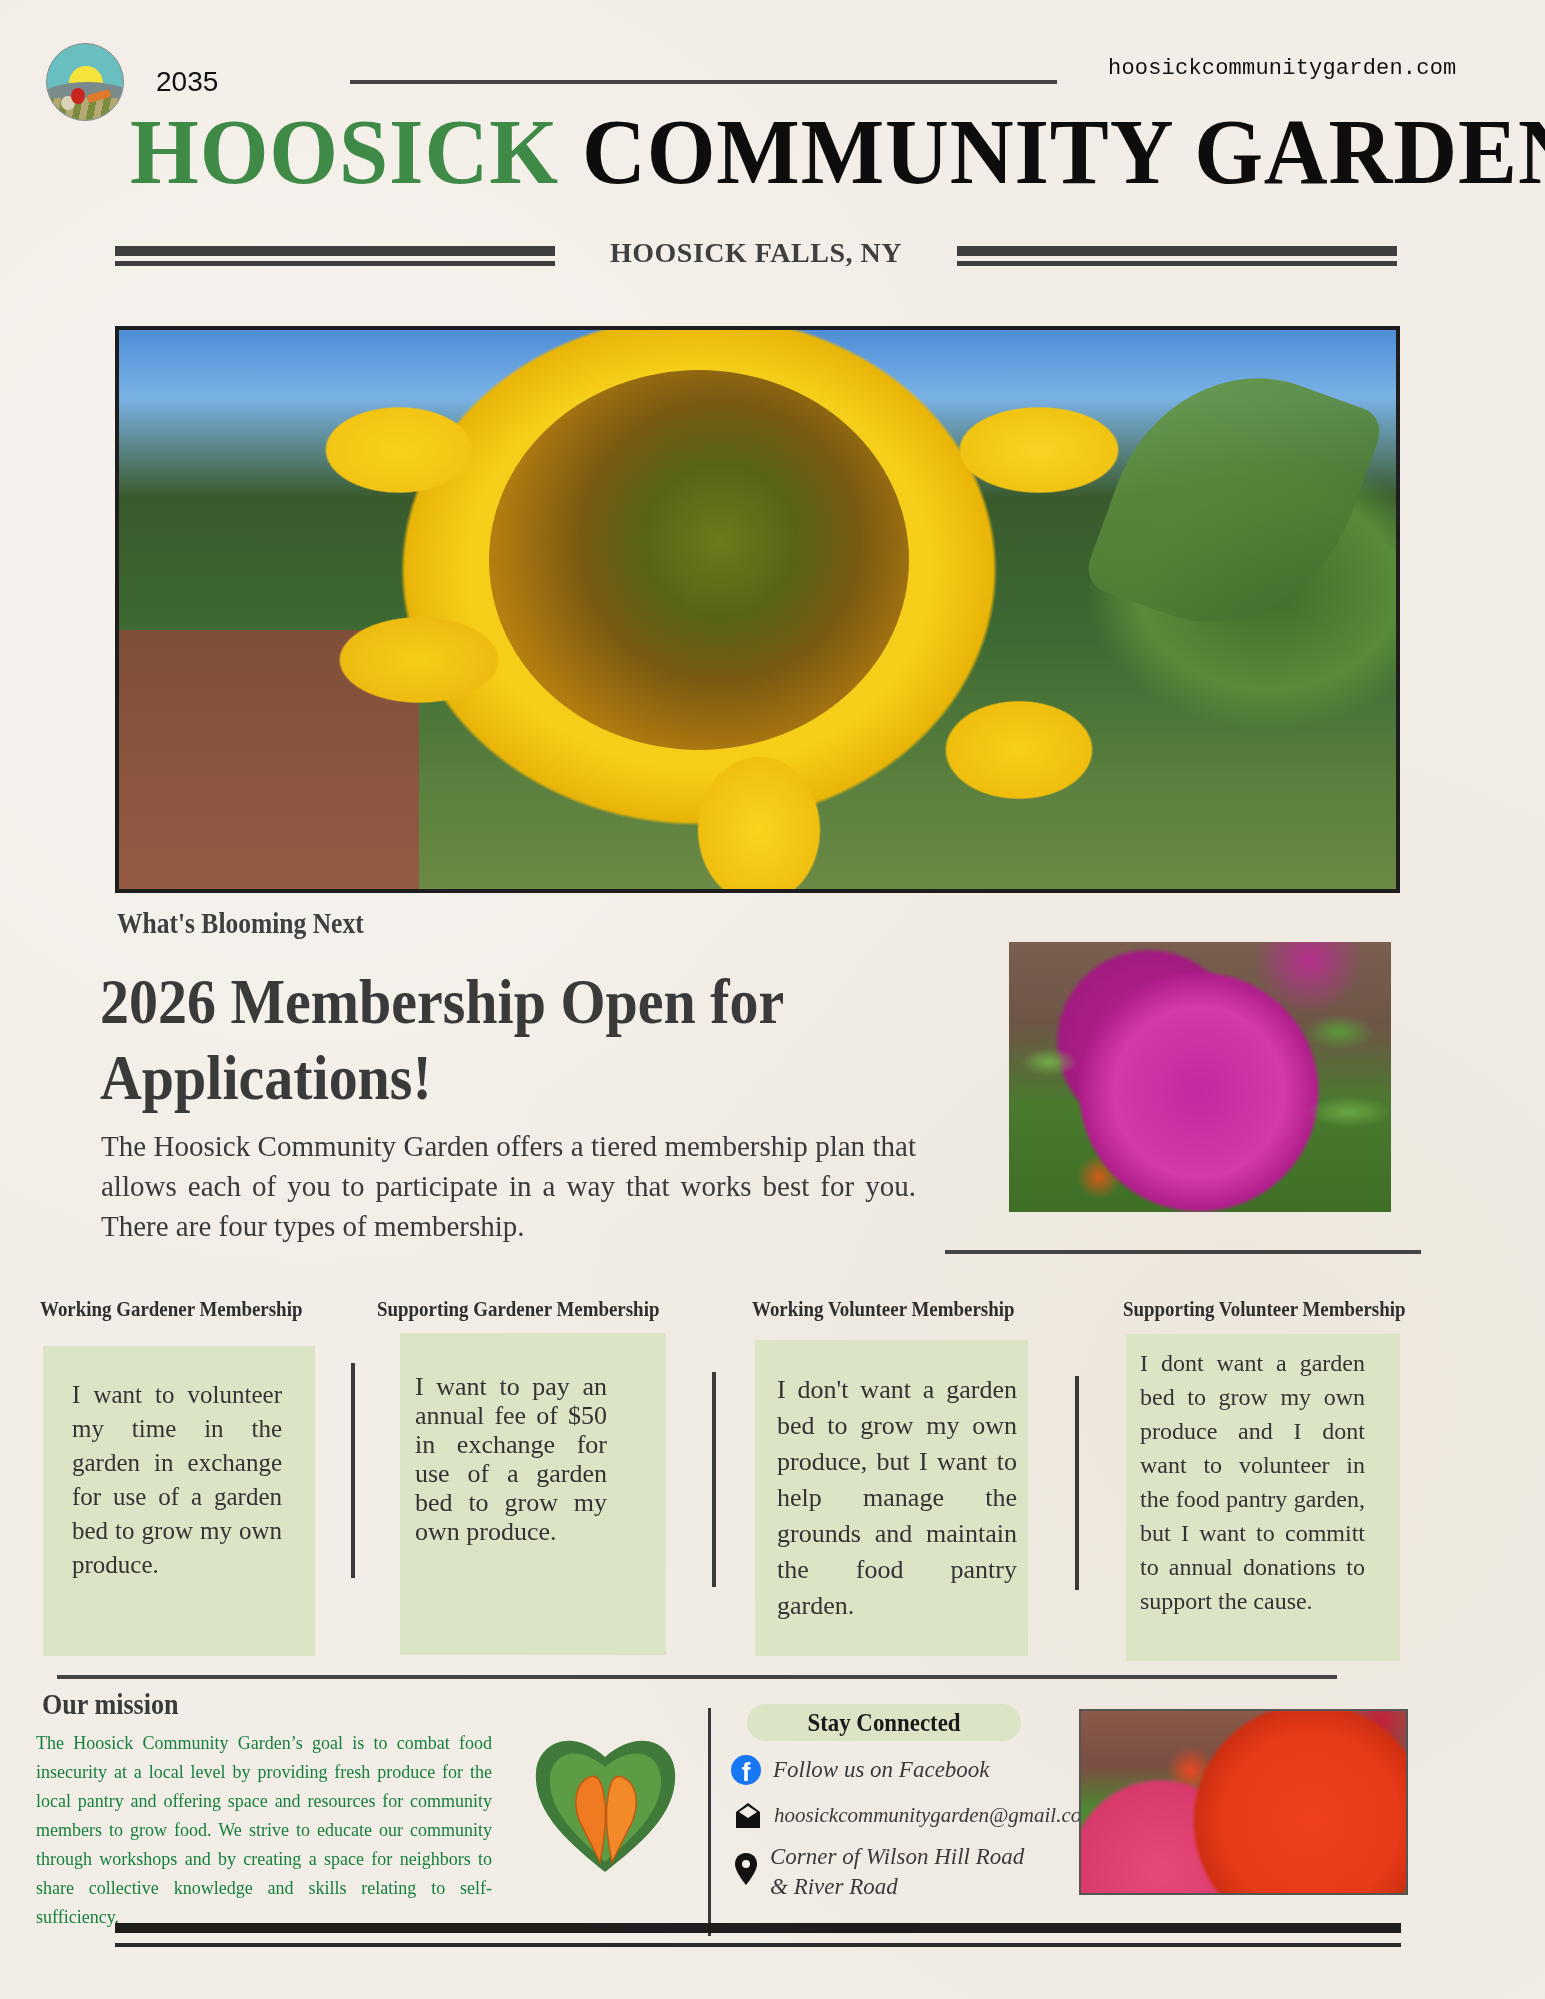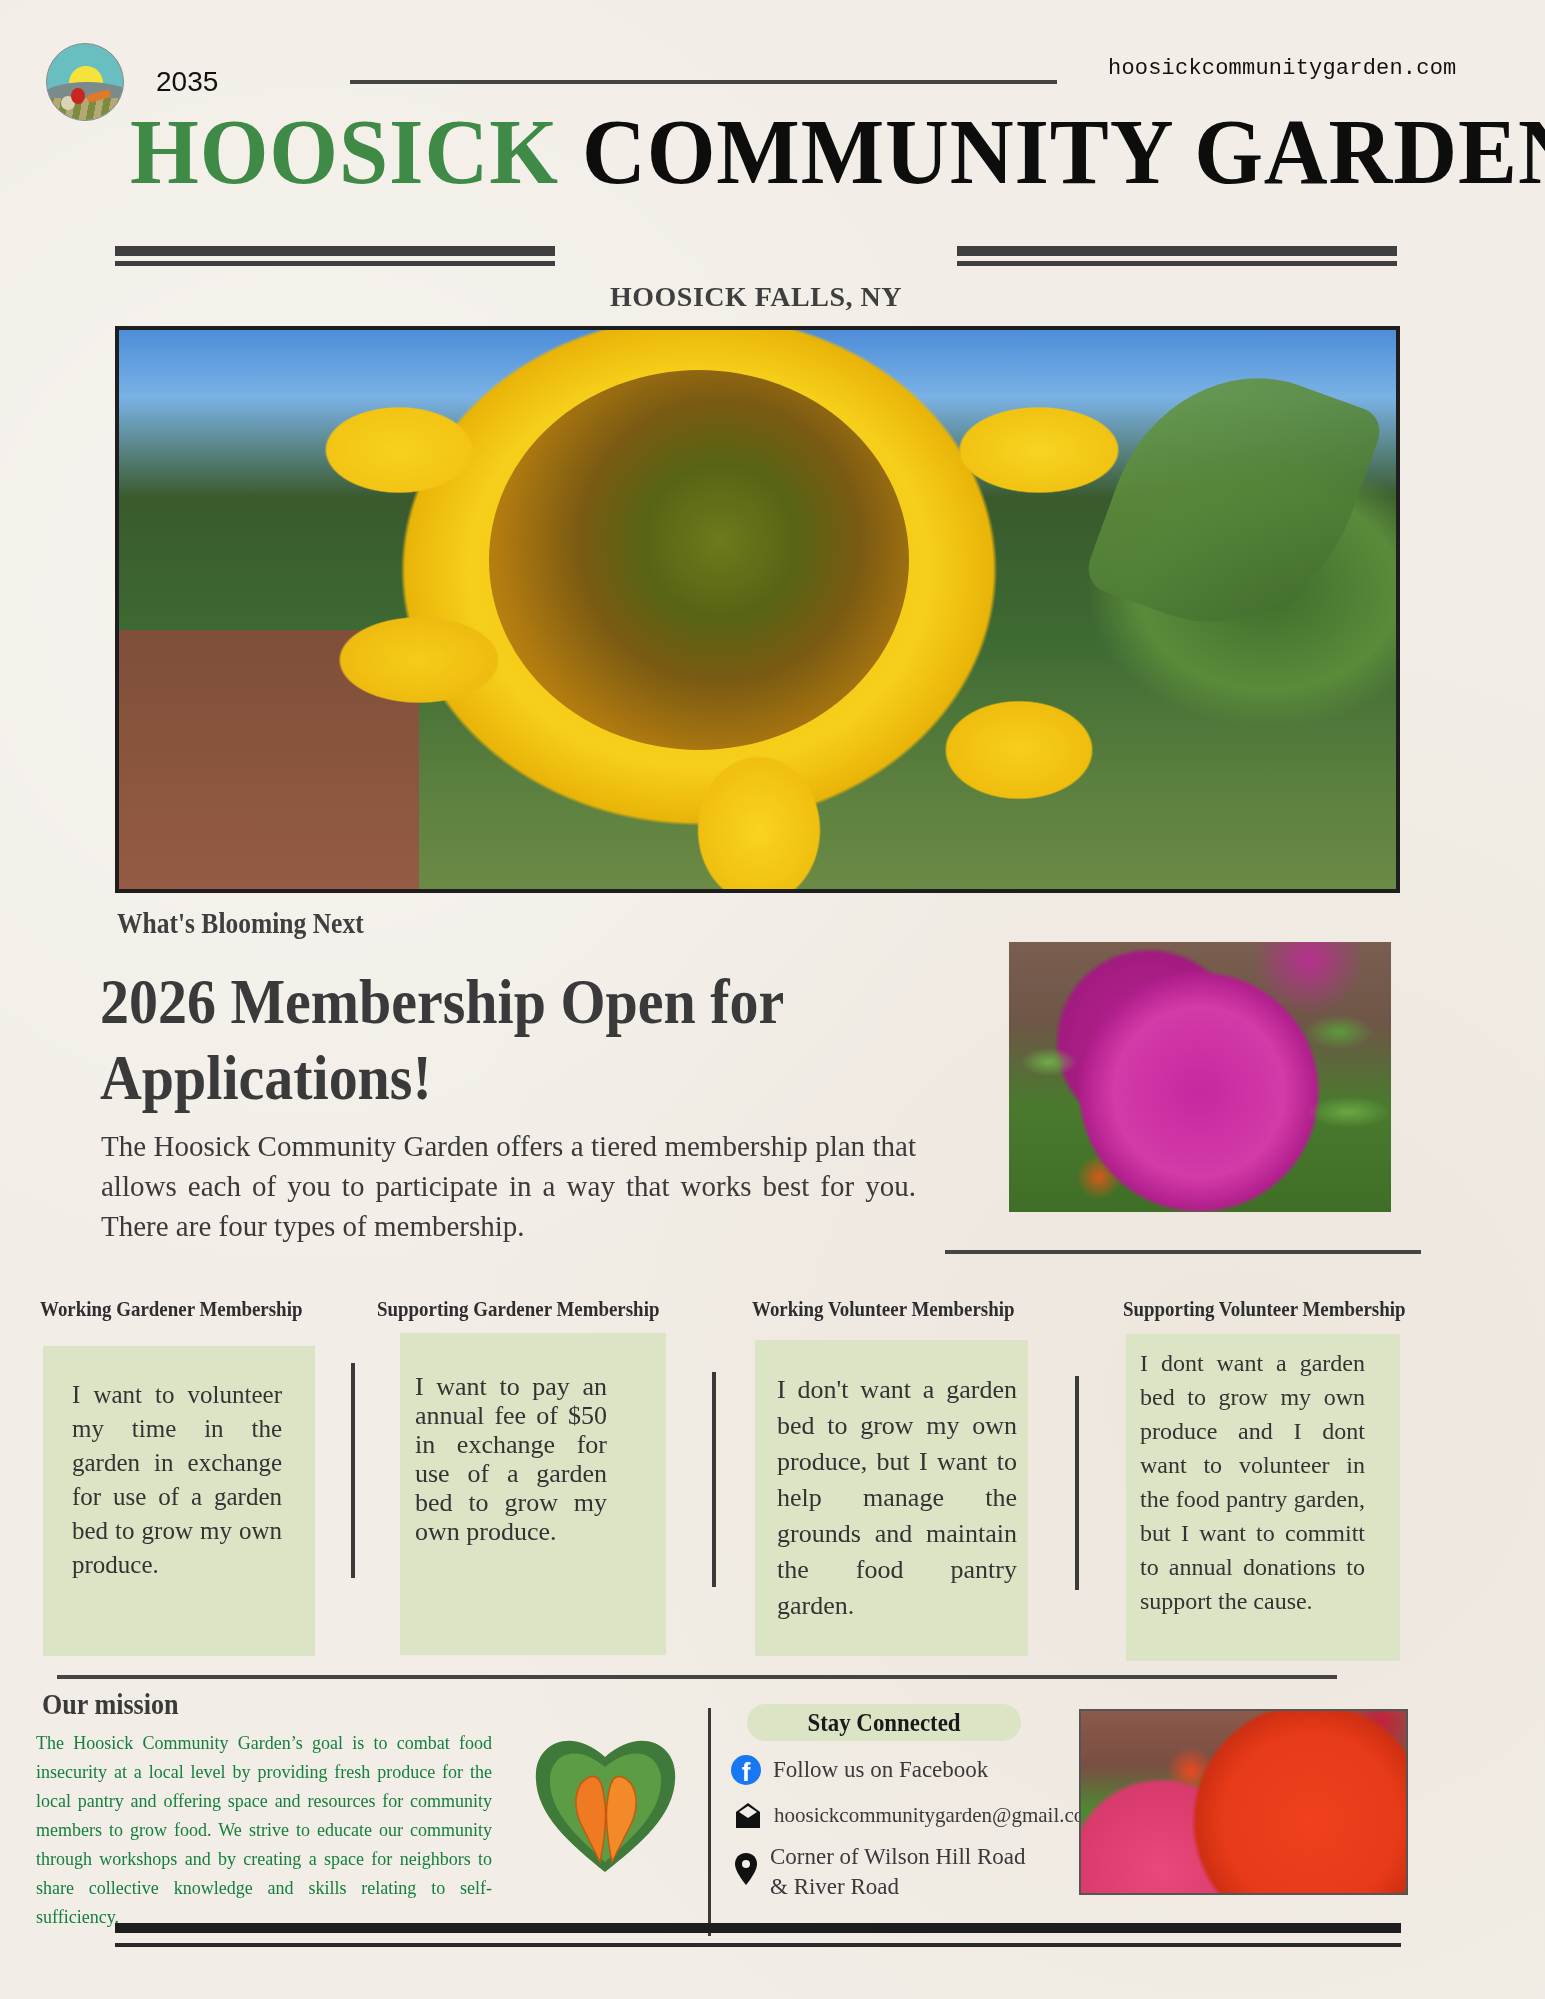--- a/index.html
+++ b/index.html
@@ -42,21 +42,21 @@
       white-space: nowrap;
     }
     .title .green { color: #3f8a47; }
     .title .black { color: #0d0d0d; }
 
     .dbl-rule { height: 20px; }
     .dbl-rule::before { content: ""; position: absolute; left: 0; top: 0; width: 100%; height: 10px; background: #3f3f3f; }
     .dbl-rule::after { content: ""; position: absolute; left: 0; top: 15px; width: 100%; height: 5px; background: #3f3f3f; }
     .rule-left { left: 115px; top: 246px; width: 440px; }
     .rule-right { left: 957px; top: 246px; width: 440px; }
-    .location { left: 560px; top: 237px; width: 392px; text-align: center; font-size: 28px; font-weight: bold; color: #3f3f3f; letter-spacing: 0.5px; margin-top: 44px; }
+    .location { left: 560px; top: 237px; width: 392px; text-align: center; font-size: 28px; font-weight: bold; color: #3f3f3f; letter-spacing: 0.5px; }
 
     
     .hero {
       left: 115px; top: 326px; width: 1285px; height: 567px;
       border: 4px solid #1e1e1e; overflow: hidden;
       background:
         radial-gradient(ellipse 220px 200px at 590px 200px, #4f5a17 0, #6b6e1b 40%, #9a7a1a 62%, transparent 63%),
         radial-gradient(ellipse 420px 360px at 580px 240px, #f2c10c 0, #f6cf1a 55%, #e9b408 70%, transparent 71%),
         radial-gradient(ellipse 260px 200px at 1150px 260px, #3f6d2c 0, #5a8b3a 50%, transparent 70%),
         linear-gradient(180deg, #4e8ed8 0, #7ab2e6 12%, #3a5a2c 30%, #3d6a33 55%, #5a7f3e 80%, #6b8a45 100%);
@@ -139,21 +139,21 @@
 
     .vert-rule { left: 708px; top: 1708px; width: 3px; height: 228px; background: #3a3a3a; }
 
     
     .stay-pill { left: 747px; top: 1704px; width: 274px; height: 37px; border-radius: 20px; background: #dbe5c5; }
     .stay-label { left: 747px; top: 1708px; width: 274px; text-align: center; font-size: 26px; font-weight: bold; color: #1a1a1a; transform: scaleX(0.88); }
     .contact-row { display: flex; align-items: flex-start; gap: 12px; }
     .fb-row { left: 731px; top: 1755px; }
     .mail-row { left: 734px; top: 1800px; }
     .loc-row { left: 734px; top: 1842px; }
-    .contact-text { font-size: 23px; color: #3a3a3a; line-height: 30px; }
+    .contact-text { font-size: 23px; color: #3a3a3a; line-height: 30px; font-style: italic; }
     .mail-text { font-size: 21px; }
     .fb-icon { width: 30px; height: 30px; border-radius: 50%; background: #1877f2; color: #fff;
       font-family: "Liberation Sans", sans-serif; font-weight: bold; font-size: 26px; line-height: 34px; text-align: center; overflow: hidden; }
 
     .zinnia-red {
       left: 1079px; top: 1709px; width: 329px; height: 186px; border: 2px solid #555; overflow: hidden;
       background:
         radial-gradient(circle at 230px 110px, #f0401e 0, #e63a18 35%, #cf2f12 45%, transparent 47%),
         radial-gradient(circle at 80px 160px, #e8487a 0, #d93a6c 30%, transparent 32%),
         radial-gradient(circle at 110px 60px, #e84a22 0, transparent 10%),

